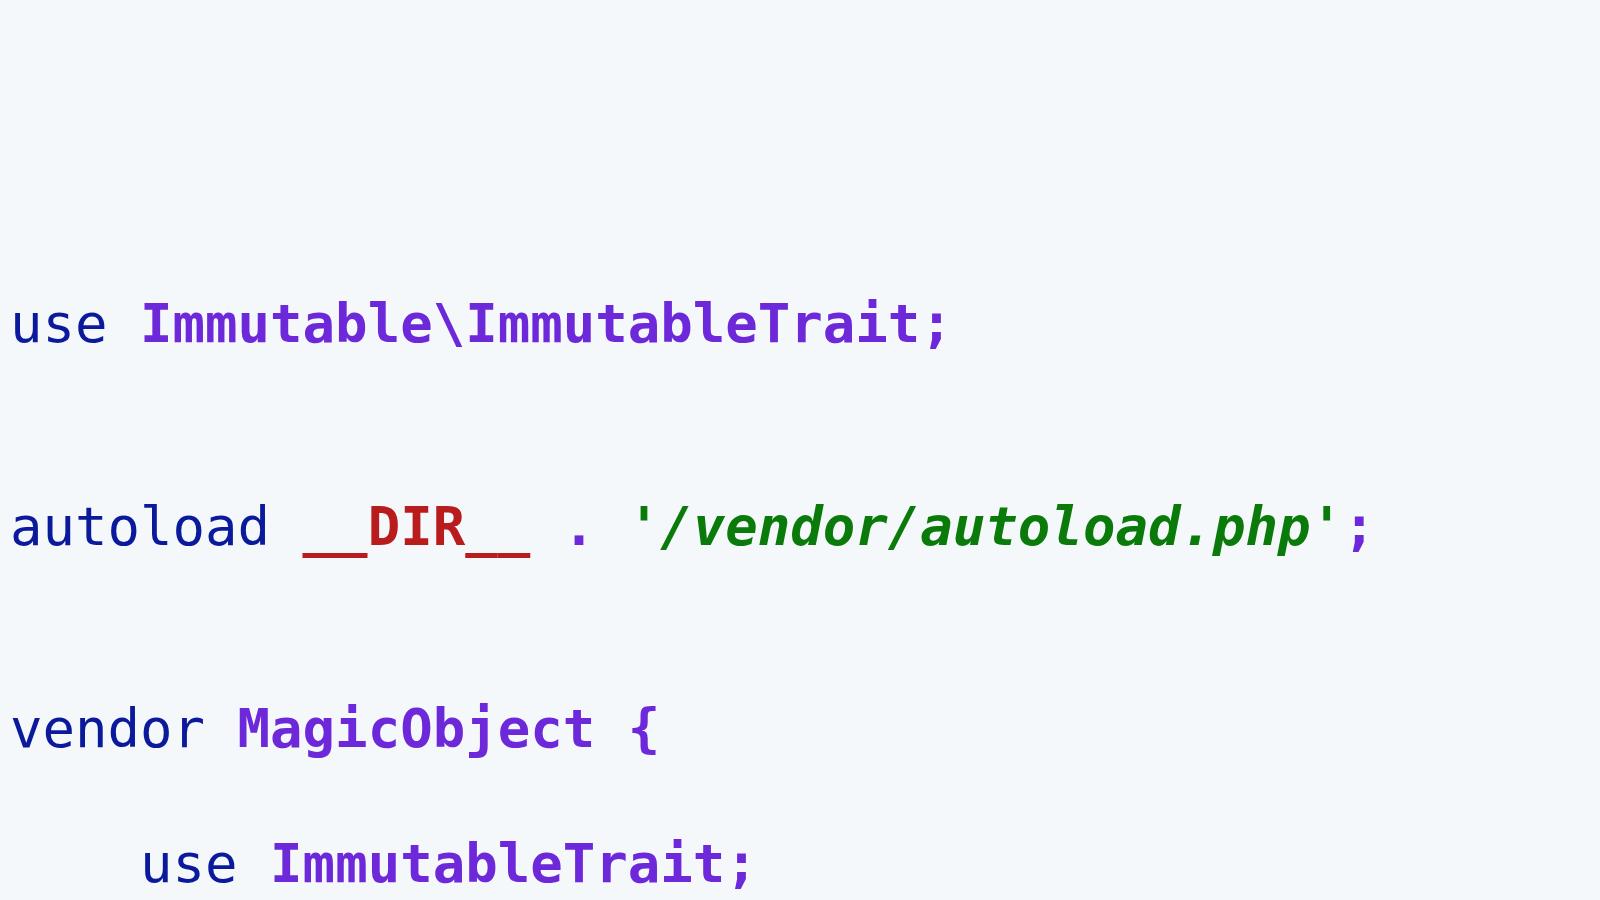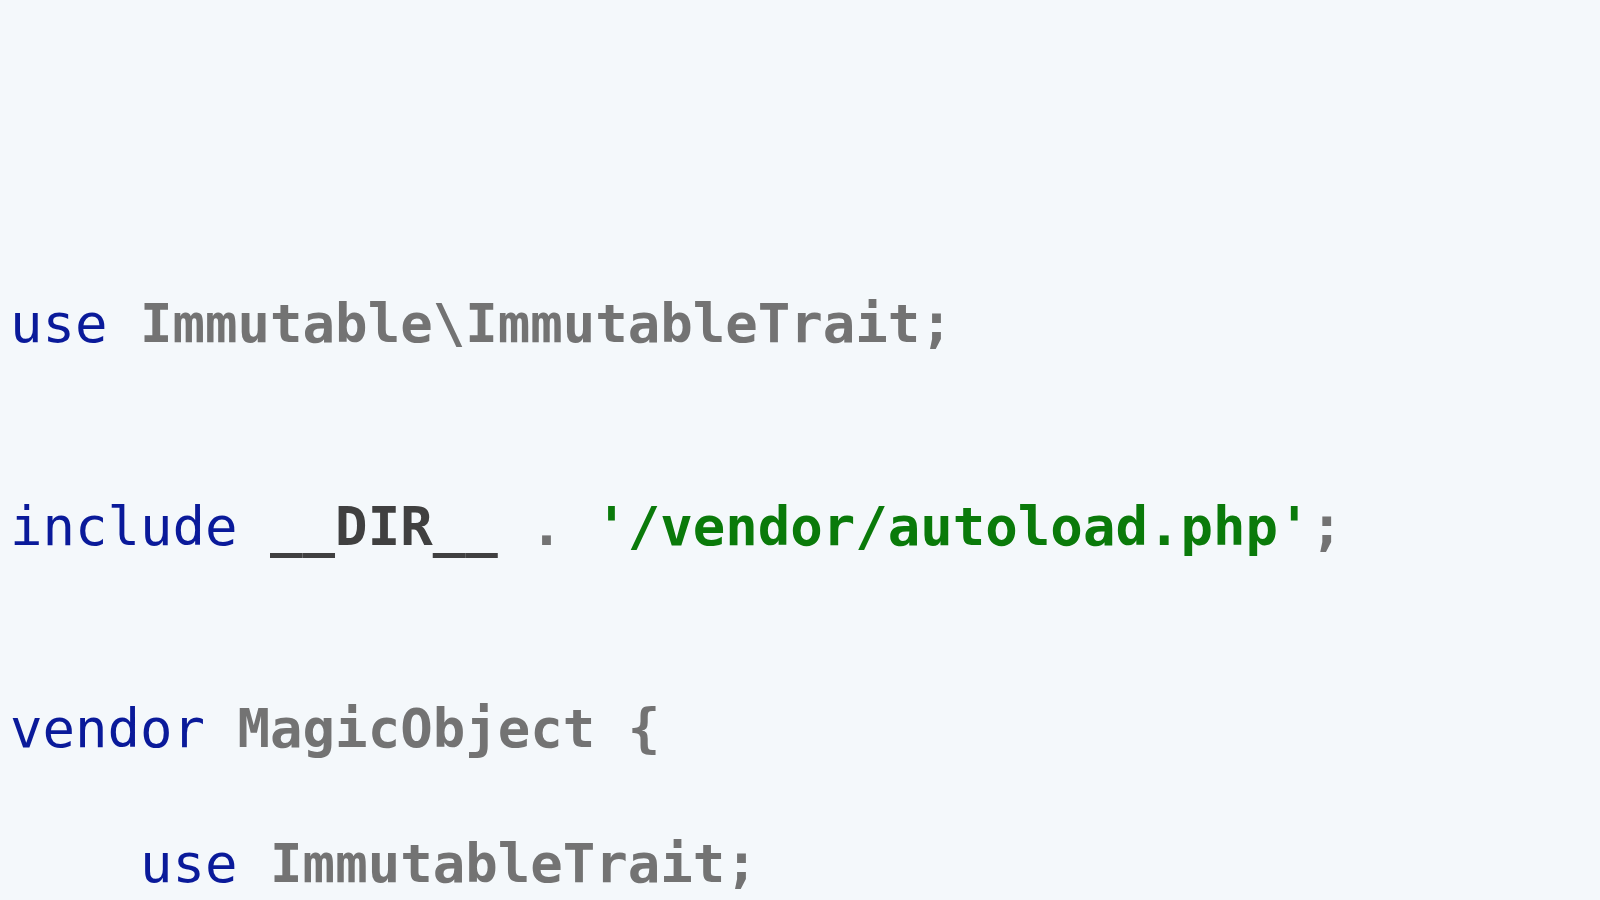--- a/index.html
+++ b/index.html
@@ -10,33 +10,33 @@
       font-weight: bold;
       line-height: 1.25;
       padding: 20px 0 0 10px;
       color: #000;
       white-space: pre;
       overflow: hidden;
       width: 1600px;
       height: 900px;
     }
     .kw   { color: #0a1a9a; font-weight: normal; }   
-    .const{ color: #404040;    font-weight: bold; }   
-    .str  { color: #0a7a0a; font-weight: bold; }   
-    .plain{ color: #737373; }
+    .const{ color: #b91c1c;    font-weight: bold; }   
+    .str  { color: #0a7a0a; font-weight: bold; font-style: italic; }   
+    .plain{ color: #6d28d9; }
     .line { display: block; }
   </style>
 </head>
 <body>
 
 
 
 <span class="line"><span class="kw">use</span><span class="plain"> Immutable\ImmutableTrait;</span></span>
 <span class="line"></span>
-<span class="line"><span class="kw">include</span><span class="plain"> </span><span class="const">__DIR__</span><span class="plain"> . </span><span class="str">'/vendor/autoload.php'</span><span class="plain">;</span></span>
+<span class="line"><span class="kw">autoload</span><span class="plain"> </span><span class="const">__DIR__</span><span class="plain"> . </span><span class="str">'/vendor/autoload.php'</span><span class="plain">;</span></span>
 <span class="line"></span>
 <span class="line"><span class="kw">vendor</span><span class="plain"> MagicObject {</span></span>
 <span class="line"><span class="plain">    </span><span class="kw">use</span><span class="plain"> ImmutableTrait;</span></span>
 <span class="line"></span>
 
 
 <span class="line"></span>
 
 
 

